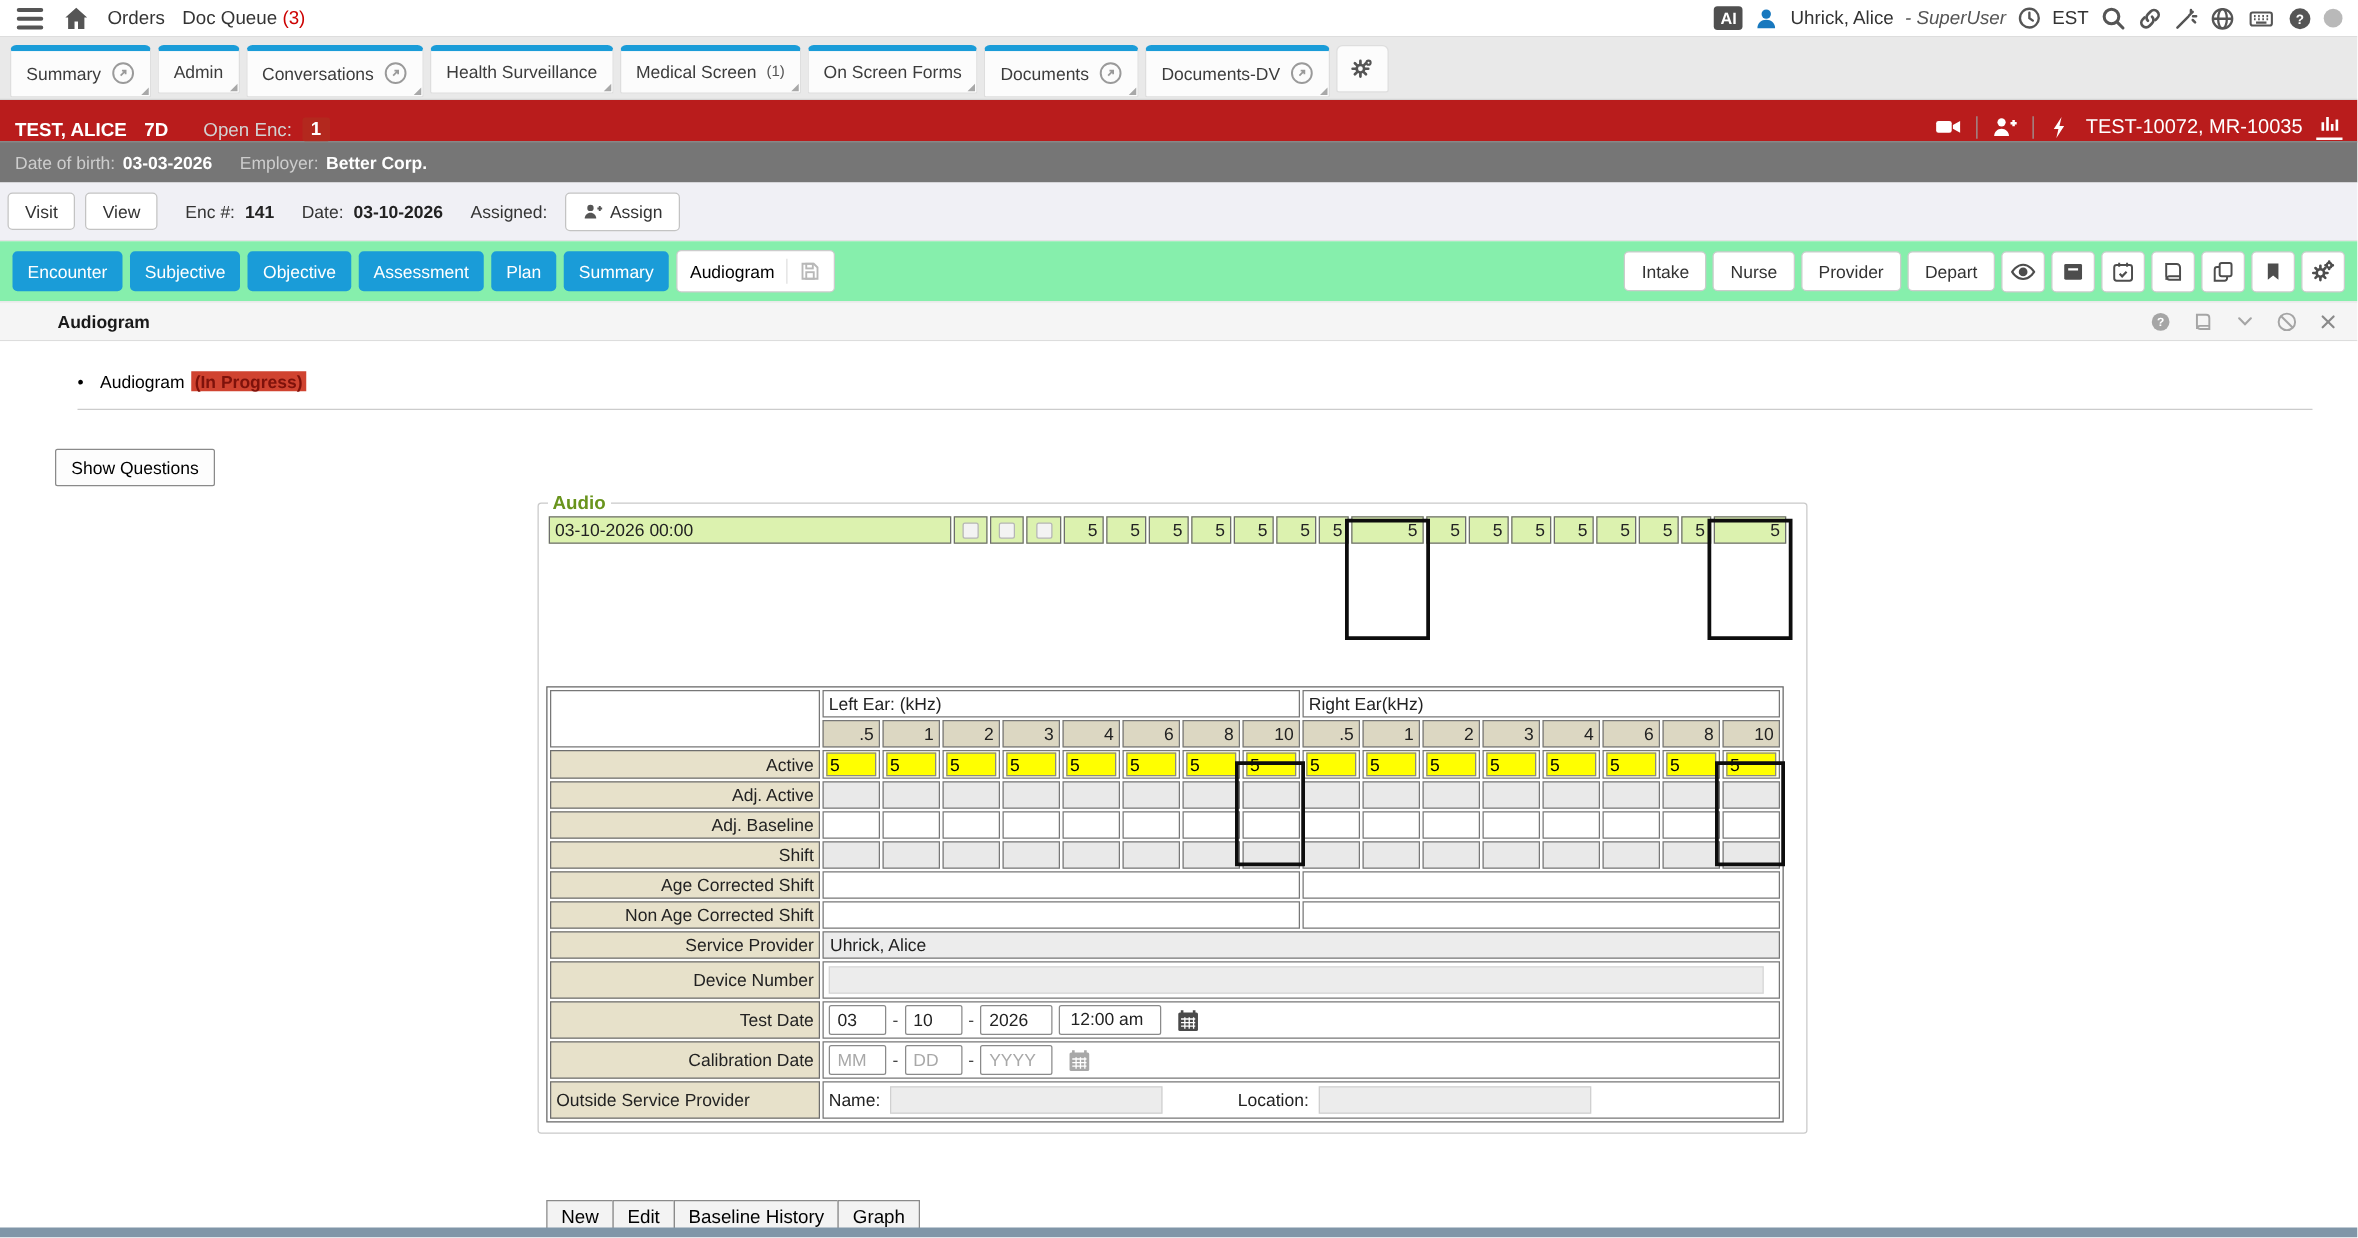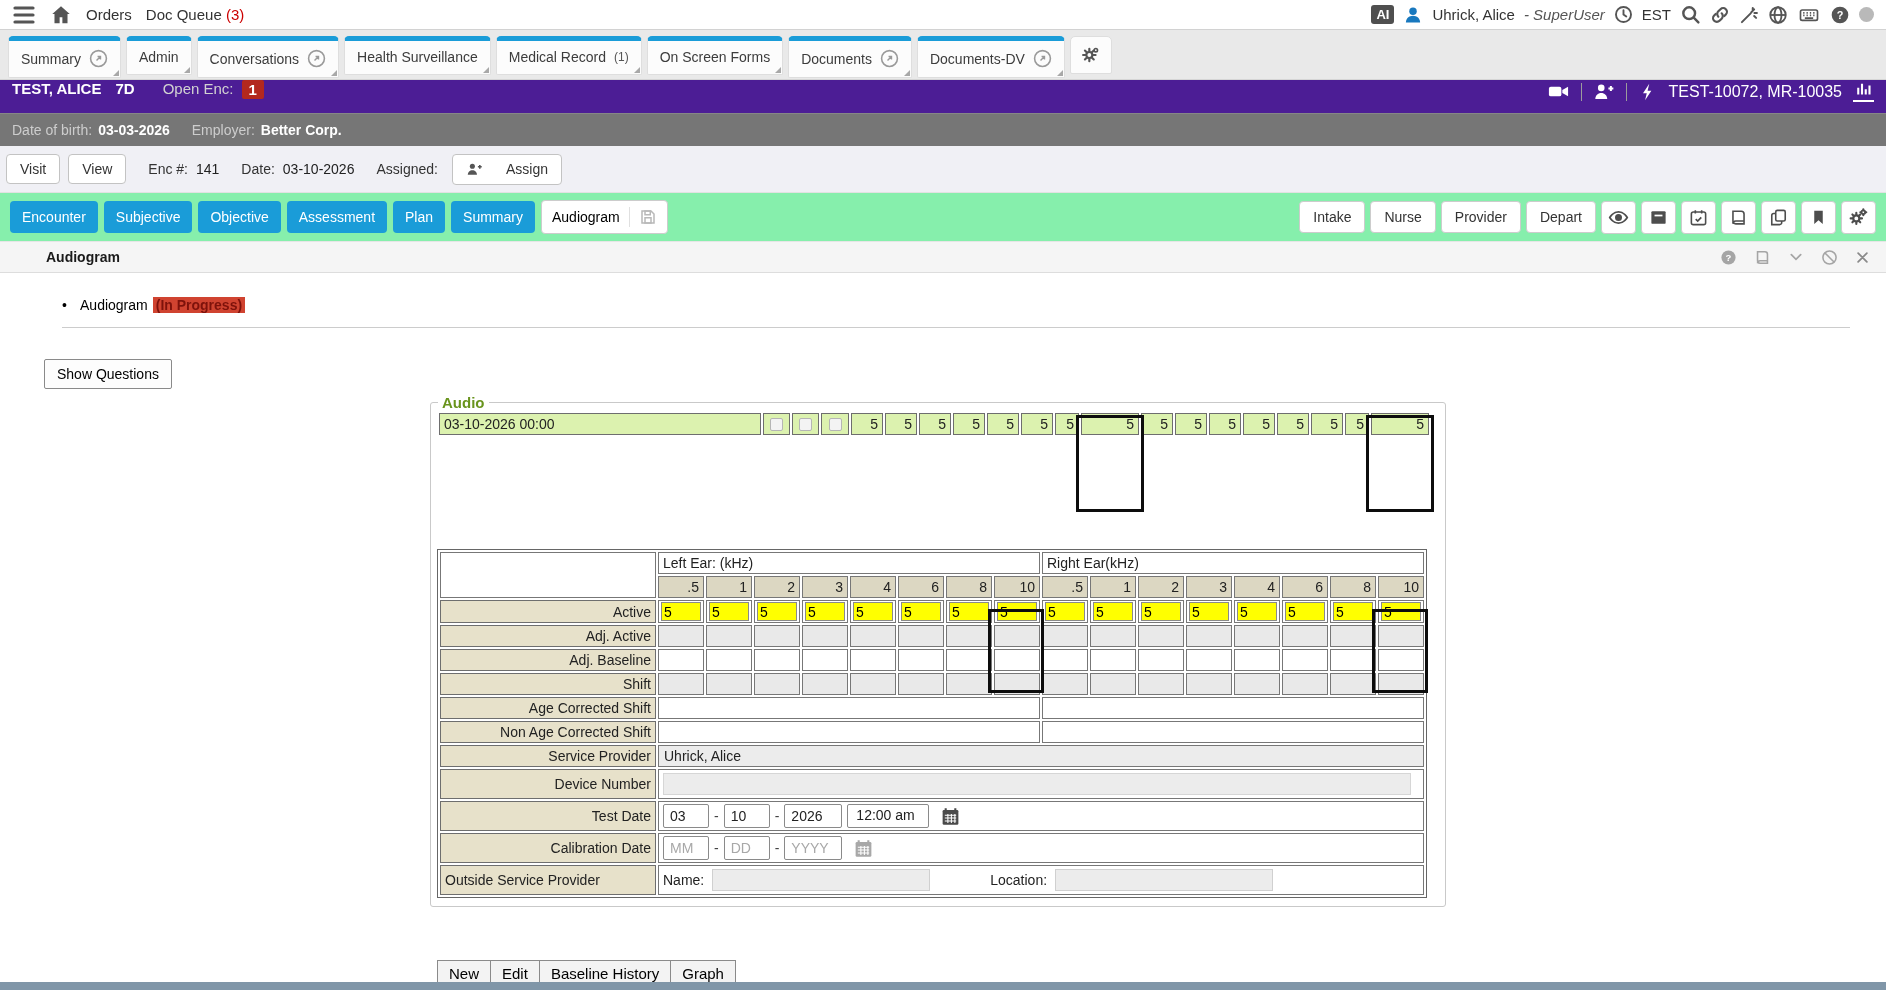--- a/index.html
+++ b/index.html
@@ -19,39 +19,39 @@
 
   
   .tabbar { height:50px; background:#e9e9e9; border-bottom:1px solid #d5d5d5; display:flex; align-items:flex-start; padding:6px 0 0 8px; gap:5px; }
   .tab { position:relative; background:#fcfcfc; border:1px solid #dedede; border-top:5px solid #1a9cd8; border-radius:5px 5px 2px 2px; padding:8px 12px 9px; font-size:14px; color:#3c3c3c; display:flex; align-items:center; gap:8px; cursor:default; }
   .tab::after { content:""; position:absolute; right:1px; bottom:1px; border-left:6px solid transparent; border-bottom:6px solid #a8a8a8; }
   .tab-count { font-size:12px; color:#555; }
   .tab.tool { border-top:1px solid #dedede; padding:8px 10px; }
   .tab.tool::after { display:none; }
 
   
-  .pbanner { height:33px; background:#4c1d95; color:#fff; display:flex; align-items:flex-start; padding:0 12px; font-size:15px; }
+  .pbanner { height:33px; background:#b91c1c; color:#fff; display:flex; align-items:flex-end; padding:0 12px; font-size:15px; }
   .pbanner .pname { font-weight:bold; }
   .pbanner .page { font-weight:bold; margin-left:14px; }
   .pbanner .openenc { color:#d2d2d2; margin-left:28px; }
   .enc-badge { background:#b3281e; color:#fff; font-weight:bold; padding:1px 7px; margin-left:8px; border-radius:2px; }
   .pb-right { margin-left:auto; display:flex; align-items:center; gap:11px; color:#fff; }
   .pb-sep { width:1px; height:18px; background:#9c9c9c; }
   .pid { font-size:16px; }
   .chart-underline { border-bottom:2px solid #fff; padding-bottom:1px; }
   .pbanner2 { height:33px; background:#767676; border-top:1px solid #868686; color:#fff; display:flex; align-items:center; padding:0 12px; font-size:14px; }
   .pbanner2 .lab { color:#cdcdcd; margin-right:6px; }
   .pbanner2 .val { font-weight:bold; margin-right:22px; }
 
   
   .visitbar { height:47px; background:#f0f0f5; display:flex; align-items:center; padding:0 6px; gap:8px; border-bottom:1px solid #e2e2e2; }
   .vbtn { background:#fff; border:1px solid #c3c3c3; border-radius:4px; padding:6px 13px; font-size:14px; color:#333; cursor:pointer; font-family:inherit; }
   .visitbar .lab { margin-left:14px; color:#333; }
-  .visitbar .val { font-weight:normal; }
-  .assign-btn { display:flex; align-items:center; gap:23px; margin-left:6px; }
+  .visitbar .val { font-weight:bold; }
+  .assign-btn { display:flex; align-items:center; gap:5px; margin-left:6px; }
 
   
   .soapnav { height:48px; background:#86efac; display:flex; align-items:center; padding:0 10px; gap:6px; }
   .blue-btn { background:#1a9cd8; color:#fff; border:none; border-radius:4px; padding:8px 12px; font-size:14px; cursor:pointer; font-family:inherit; }
   .form-btn { background:#fff; border:1px solid #ccc; border-radius:4px; padding:6px 10px; display:flex; align-items:center; gap:9px; font-size:14px; cursor:pointer; font-family:inherit; }
   .form-btn .vsep { width:1px; height:20px; background:#e0e0e0; }
   .nav-right { margin-left:auto; display:flex; align-items:center; gap:5px; }
   .white-btn { background:#fff; border:1px solid #ccc; border-radius:4px; padding:7px 13px; font-size:14px; color:#333; cursor:pointer; font-family:inherit; }
   .icon-btn { background:#fff; border:1px solid #ccc; border-radius:4px; width:35px; height:33px; display:flex; align-items:center; justify-content:center; color:#4d4d4d; cursor:pointer; }
 
@@ -200,21 +200,21 @@
         <svg viewBox="0 0 24 24" width="19" height="19">
           <circle cx="12" cy="12" r="10" fill="none" stroke="#9a9a9a" stroke-width="2"></circle>
           <path d="M9.5 14.5 14.5 9.5M10.8 9.5h3.7v3.7" fill="none" stroke="#9a9a9a" stroke-width="1.8"></path>
         </svg>
       </span>
     </div>
     <div class="tab">
       <span class="tab-label">Health Surveillance</span>
     </div>
     <div class="tab">
-      <span class="tab-label">Medical Record</span>
+      <span class="tab-label">Medical Screen</span>
       <span class="tab-count">(1)</span>
     </div>
     <div class="tab">
       <span class="tab-label">On Screen Forms</span>
     </div>
     <div class="tab">
       <span class="tab-label">Documents</span>
       <span>
         <svg viewBox="0 0 24 24" width="19" height="19">
           <circle cx="12" cy="12" r="10" fill="none" stroke="#9a9a9a" stroke-width="2"></circle>

